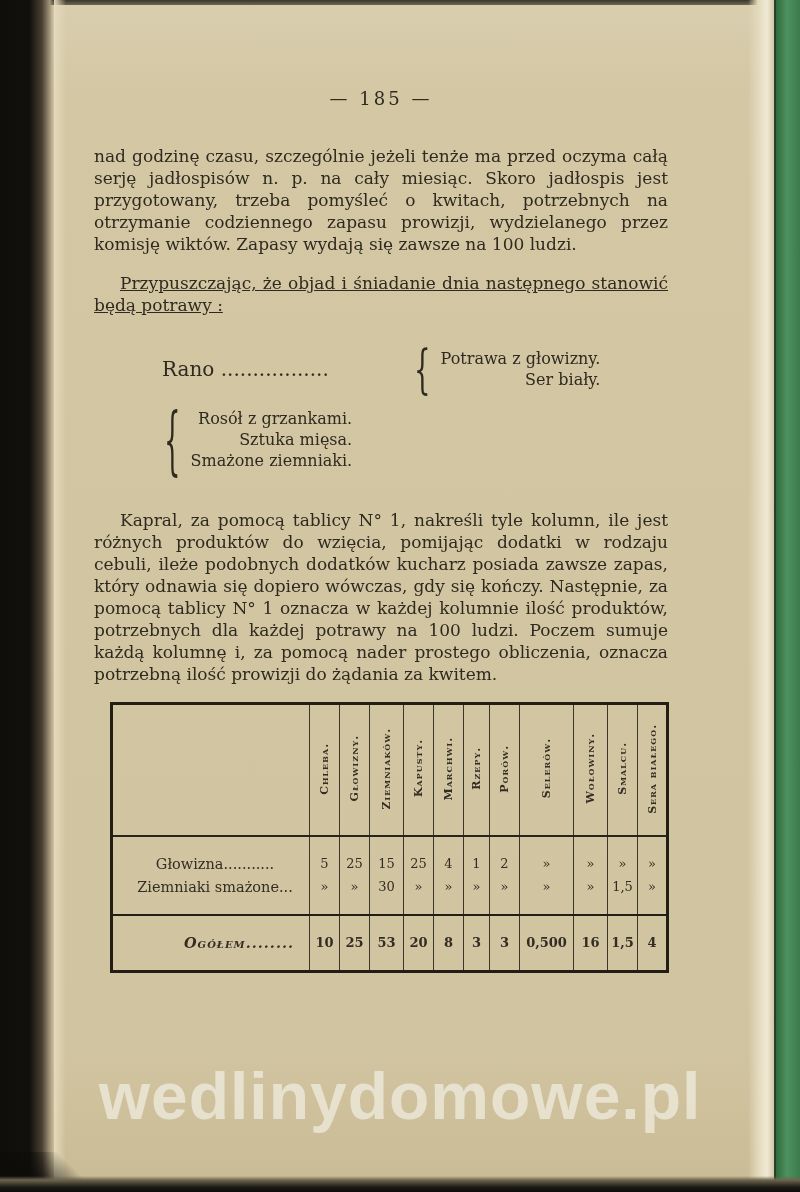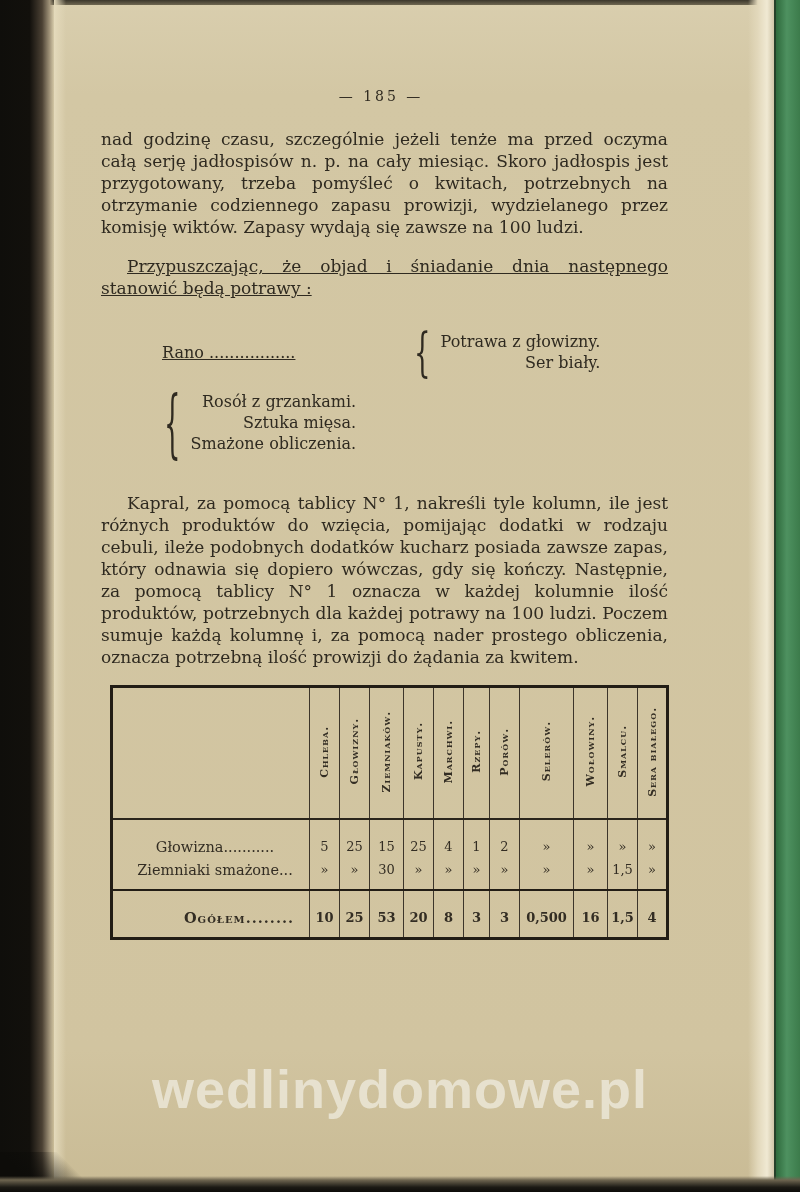--- a/index.html
+++ b/index.html
@@ -20,55 +20,55 @@
   .cover-right{position:absolute;right:0;top:0;width:24px;height:100%;z-index:4;
     border-left:2px solid #26402a;
     background:linear-gradient(90deg,#2e6a3c 0%,#4e9160 45%,#3c7b4b 100%);}
   .edge-bottom{position:absolute;bottom:0;left:0;width:100%;height:16px;z-index:4;
     background:linear-gradient(180deg,rgba(110,101,80,0) 0%,#6e6550 25%,#1c1a15 70%,#0d0c09 100%);}
   .corner-bl{position:absolute;left:0;bottom:0;width:90px;height:40px;z-index:4;
     background:linear-gradient(45deg,#0d0c09 30%,rgba(13,12,9,0) 75%);}
 
   
   .content{position:absolute;left:94px;top:88px;width:574px;z-index:2;}
-  .pageno{text-align:center;font-size:14px;letter-spacing:3px;margin-bottom:24px;}
-  .para{font-size:17px;line-height:22px;text-align:justify;margin-left:7px;}
+  .pageno{text-align:center;font-size:18px;letter-spacing:3px;margin-bottom:36px;}
+  .para{font-size:17px;line-height:22px;text-align:justify;}
   .indent{text-indent:26px;}
   .para + .para{margin-top:8px;text-decoration:underline;}
 
   
   .menu{margin:32px 0 38px 68px;}
   .menu-row{display:flex;align-items:center;margin-bottom:18px;}
-  .menu-label{flex:none;width:250px;font-size:16px;white-space:nowrap;overflow:hidden;text-decoration:underline;}
+  .menu-label{flex:none;width:250px;font-size:20px;white-space:nowrap;overflow:hidden;}
   .brace{flex:none;display:inline-block;font-size:26px;line-height:1;margin:0 10px 0 2px;
     transform:scaleY(2.0);transform-origin:center;}
   .brace.b3{transform:scaleY(2.9);}
   .dishes{font-size:16px;line-height:21px;text-align:right;}
 
   
   .ptable{border-collapse:collapse;table-layout:fixed;width:556px;margin:14px 0 0 16px;
     border:3px solid #221d15;}
   .ptable th,.ptable td{border-left:1px solid #3c352a;font-size:13px;text-align:center;
     vertical-align:middle;padding:1px 2px;overflow:hidden;}
   .ptable th:first-child,.ptable td:first-child{border-left:none;}
   .ptable thead th{border-bottom:2px solid #2a251c;}
   .vcell{height:128px;vertical-align:middle;}
   .vtext{display:inline-block;writing-mode:vertical-rl;transform:rotate(180deg);
     font-size:11px;letter-spacing:1px;white-space:nowrap;font-variant:small-caps;font-weight:bold;color:#332d23;}
   .ptable tbody td{height:21px;font-size:13px;color:#332d23;}
   .ptable tbody tr:first-child td{padding-top:16px;}
-  .ptable tbody tr:last-child td{padding-bottom:9px;}
+  .ptable tbody tr:last-child td{padding-bottom:17px;}
   .rowlabel{text-align:left;padding-left:10px !important;font-size:14.5px !important;white-space:nowrap;}
   .total-row td{border-top:2.5px solid #221d15;height:42px;font-size:14px;font-weight:bold;color:#2b261d;}
   .total-label{text-align:left;padding-left:58px !important;font-variant:small-caps;
-    letter-spacing:1px;font-size:14.5px !important;}
+    letter-spacing:1px;font-size:14.5px !important;font-style:italic;}
 
   
   .watermark{position:absolute;left:50%;transform:translateX(-50%);top:1058px;z-index:6;
-    font-family:"Liberation Sans","DejaVu Sans",sans-serif;font-weight:bold;font-size:54px;
+    font-family:"Liberation Sans","DejaVu Sans",sans-serif;font-weight:bold;font-size:66px;
     letter-spacing:1px;color:rgba(251,251,247,0.55);white-space:nowrap;}
 </style>
 </head>
 <body>
 
 <div class="page">
 
   <div class="edge-top"></div>
   <div class="edge-left"></div>
   <div class="edge-left-highlight"></div>
@@ -91,21 +91,21 @@
         <div class="dishes">
           <div>Potrawa z głowizny.</div>
           <div>Ser biały.</div>
         </div>
       </div>
       <div class="menu-row">
         <span class="brace b3">{</span>
         <div class="dishes">
           <div>Rosół z grzankami.</div>
           <div>Sztuka mięsa.</div>
-          <div>Smażone obliczenia.</div>
+          <div>Smażone ziemniaki.</div>
         </div>
       </div>
     </div>
 
     <p class="para indent">Kapral, za pomocą tablicy N° 1, nakreśli tyle kolumn, ile jest różnych produktów do wzięcia, pomijając dodatki w rodzaju cebuli, ileże podobnych dodatków kucharz posiada zawsze zapas, który odnawia się dopiero wówczas, gdy się kończy. Następnie, za pomocą tablicy N° 1 oznacza w każdej kolumnie ilość produktów, potrzebnych dla każdej potrawy na 100 ludzi. Poczem sumuje każdą kolumnę i, za pomocą nader prostego obliczenia, oznacza potrzebną ilość prowizji do żądania za kwitem.</p>
 
     <table class="ptable" id="prov-table">
         <colgroup>
           <col style="width: 198px;">
           <col style="width: 30px;">

